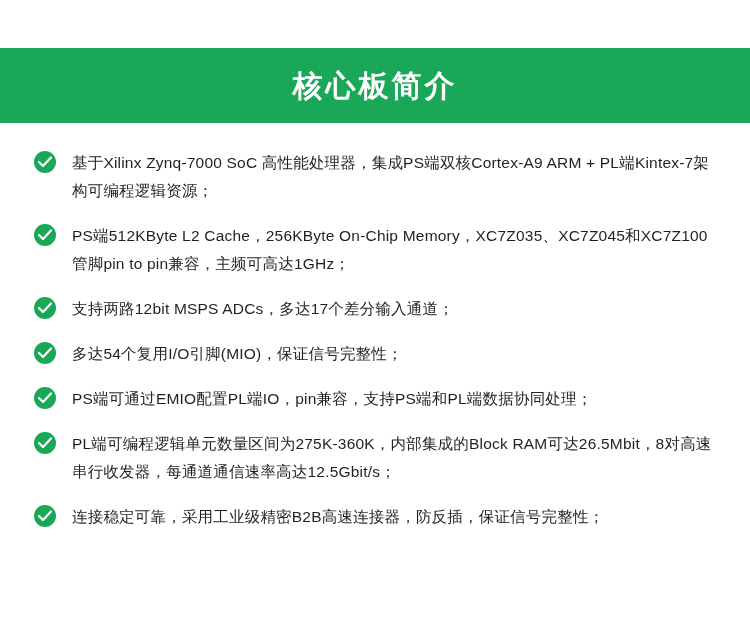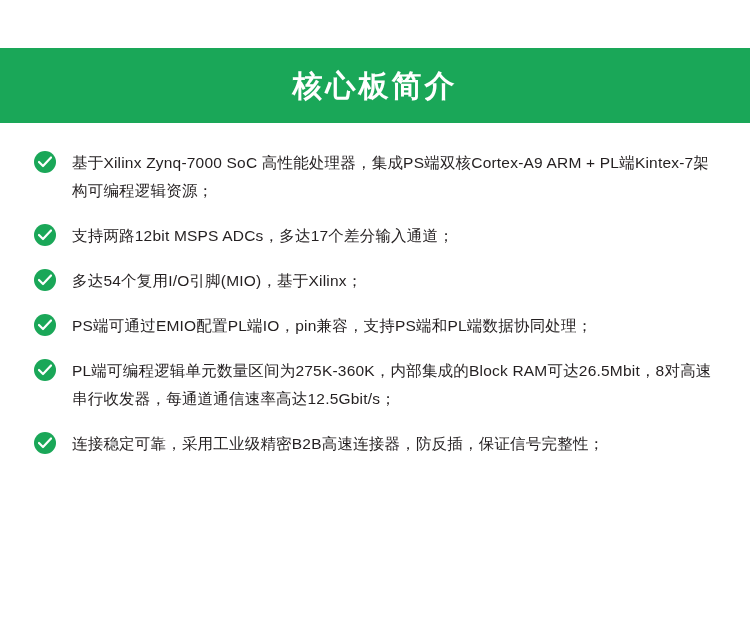--- a/index.html
+++ b/index.html
@@ -120,38 +120,46 @@
 
     <div class="item">
       <span class="check">
         <svg width="14" height="12" viewBox="0 0 14 12">
             <polyline points="1,6 5,10 13,1.5" fill="none" stroke="#ffffff" stroke-width="2.2" stroke-linecap="round" stroke-linejoin="round"></polyline>
           </svg>
       </span>
       <span class="item-text">基于Xilinx Zynq-7000 SoC 高性能处理器，集成PS端双核Cortex-A9 ARM + PL端Kintex-7架构可编程逻辑资源；</span>
     </div>
 
+    <div class="item">
+      <span class="check">
+        <svg width="14" height="12" viewBox="0 0 14 12">
+            <polyline points="1,6 5,10 13,1.5" fill="none" stroke="#ffffff" stroke-width="2.2" stroke-linecap="round" stroke-linejoin="round"></polyline>
+          </svg>
+      </span>
+      <span class="item-text">PS端512KByte L2 Cache，256KByte On-Chip Memory，XC7Z035、XC7Z045和XC7Z100管脚pin to pin兼容，主频可高达1GHz；</span>
+    </div>
 
 
     <div class="item">
       <span class="check">
         <svg width="14" height="12" viewBox="0 0 14 12">
             <polyline points="1,6 5,10 13,1.5" fill="none" stroke="#ffffff" stroke-width="2.2" stroke-linecap="round" stroke-linejoin="round"></polyline>
           </svg>
       </span>
       <span class="item-text">支持两路12bit MSPS ADCs，多达17个差分输入通道；</span>
     </div>
 
     <div class="item">
       <span class="check">
         <svg width="14" height="12" viewBox="0 0 14 12">
             <polyline points="1,6 5,10 13,1.5" fill="none" stroke="#ffffff" stroke-width="2.2" stroke-linecap="round" stroke-linejoin="round"></polyline>
           </svg>
       </span>
-      <span class="item-text">多达54个复用I/O引脚(MIO)，基于Xilinx；</span>
+      <span class="item-text">多达54个复用I/O引脚(MIO)，保证信号完整性；</span>
     </div>
 
     <div class="item">
       <span class="check">
         <svg width="14" height="12" viewBox="0 0 14 12">
             <polyline points="1,6 5,10 13,1.5" fill="none" stroke="#ffffff" stroke-width="2.2" stroke-linecap="round" stroke-linejoin="round"></polyline>
           </svg>
       </span>
       <span class="item-text">PS端可通过EMIO配置PL端IO，pin兼容，支持PS端和PL端数据协同处理；</span>
     </div>

